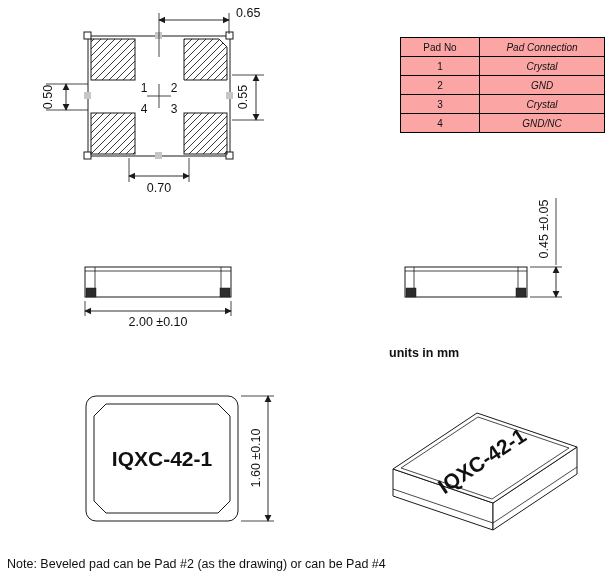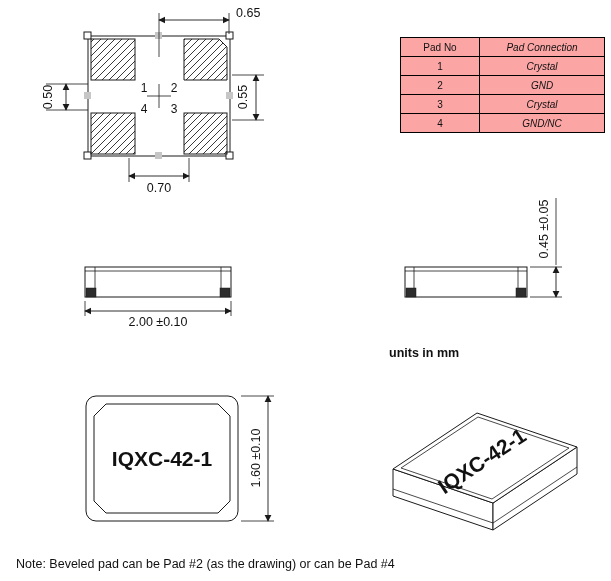--- a/index.html
+++ b/index.html
@@ -28,21 +28,21 @@
     border-collapse:collapse; font-size:10px; background:#fca5a5;
   }
   table.pad-table th, table.pad-table td {
     border:1px solid #000; font-weight:400; text-align:center;
     padding:0 10px; height:18px; white-space:nowrap;
   }
   table.pad-table th:first-child, table.pad-table td:first-child { min-width:58px; }
   table.pad-table th:last-child,  table.pad-table td:last-child  { min-width:104px;font-style:italic; }
 
   .note {
-    position:absolute; left:16px; top:557px; font-size:12.5px; color:#111;
+    position:absolute; left:7px; top:557px; font-size:12.5px; color:#111;
     white-space:nowrap;
   }
 </style>
 </head>
 <body>
 
 <div class="canvas">
 
   <svg class="drawing" width="611" height="581" viewBox="0 0 611 581">
     <defs>

